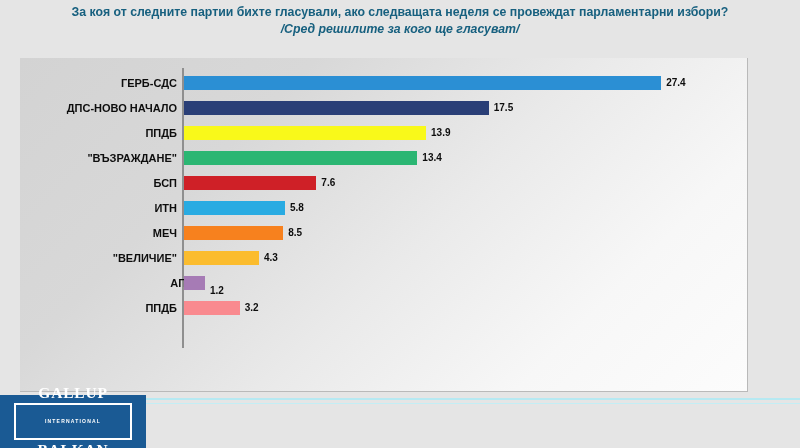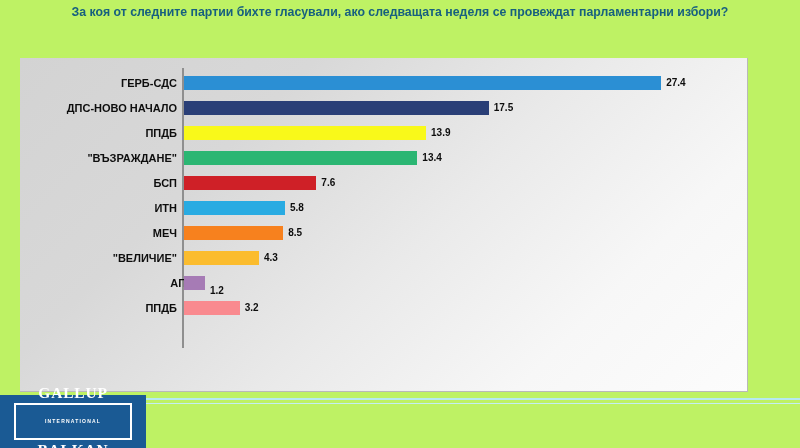--- a/index.html
+++ b/index.html
@@ -12,21 +12,21 @@
     overflow: hidden;
     background: #d4f7fb;
     font-family: "Liberation Sans", sans-serif;
     position: relative;
   }
 
   
   #slide {
     position: absolute;
     inset: 0;
-    background: #bef264;
+    background: #e5e5e5;
     text-decoration: underline;
   }
 
   
   #title-block {
     position: absolute;
     left: 0;
     top: 4px;
     width: 800px;
     text-align: center;
@@ -180,20 +180,21 @@
     letter-spacing: 0.8px;
   }
 </style>
 </head>
 <body>
 
 <div id="slide">
 
   <div id="title-block">
     <div id="title-line1">За коя от следните партии бихте  гласували,  ако следващата неделя се провеждат парламентарни избори?</div>
+    <div id="title-line2">/Сред решилите за кого ще гласуват/</div>
   </div>
 
   <div id="chart-panel">
     <div id="plot-area">
       <div id="axis-line"></div>
 
     <div class="bar-row" style="top: 18px;">
           <div class="cat-label">ГЕРБ-СДС</div>
           <div class="bar" style="width: 477.138px; background: rgb(43, 143, 212);"></div>
           <div class="bar-value" style="left: 646.138px;">27.4</div>

